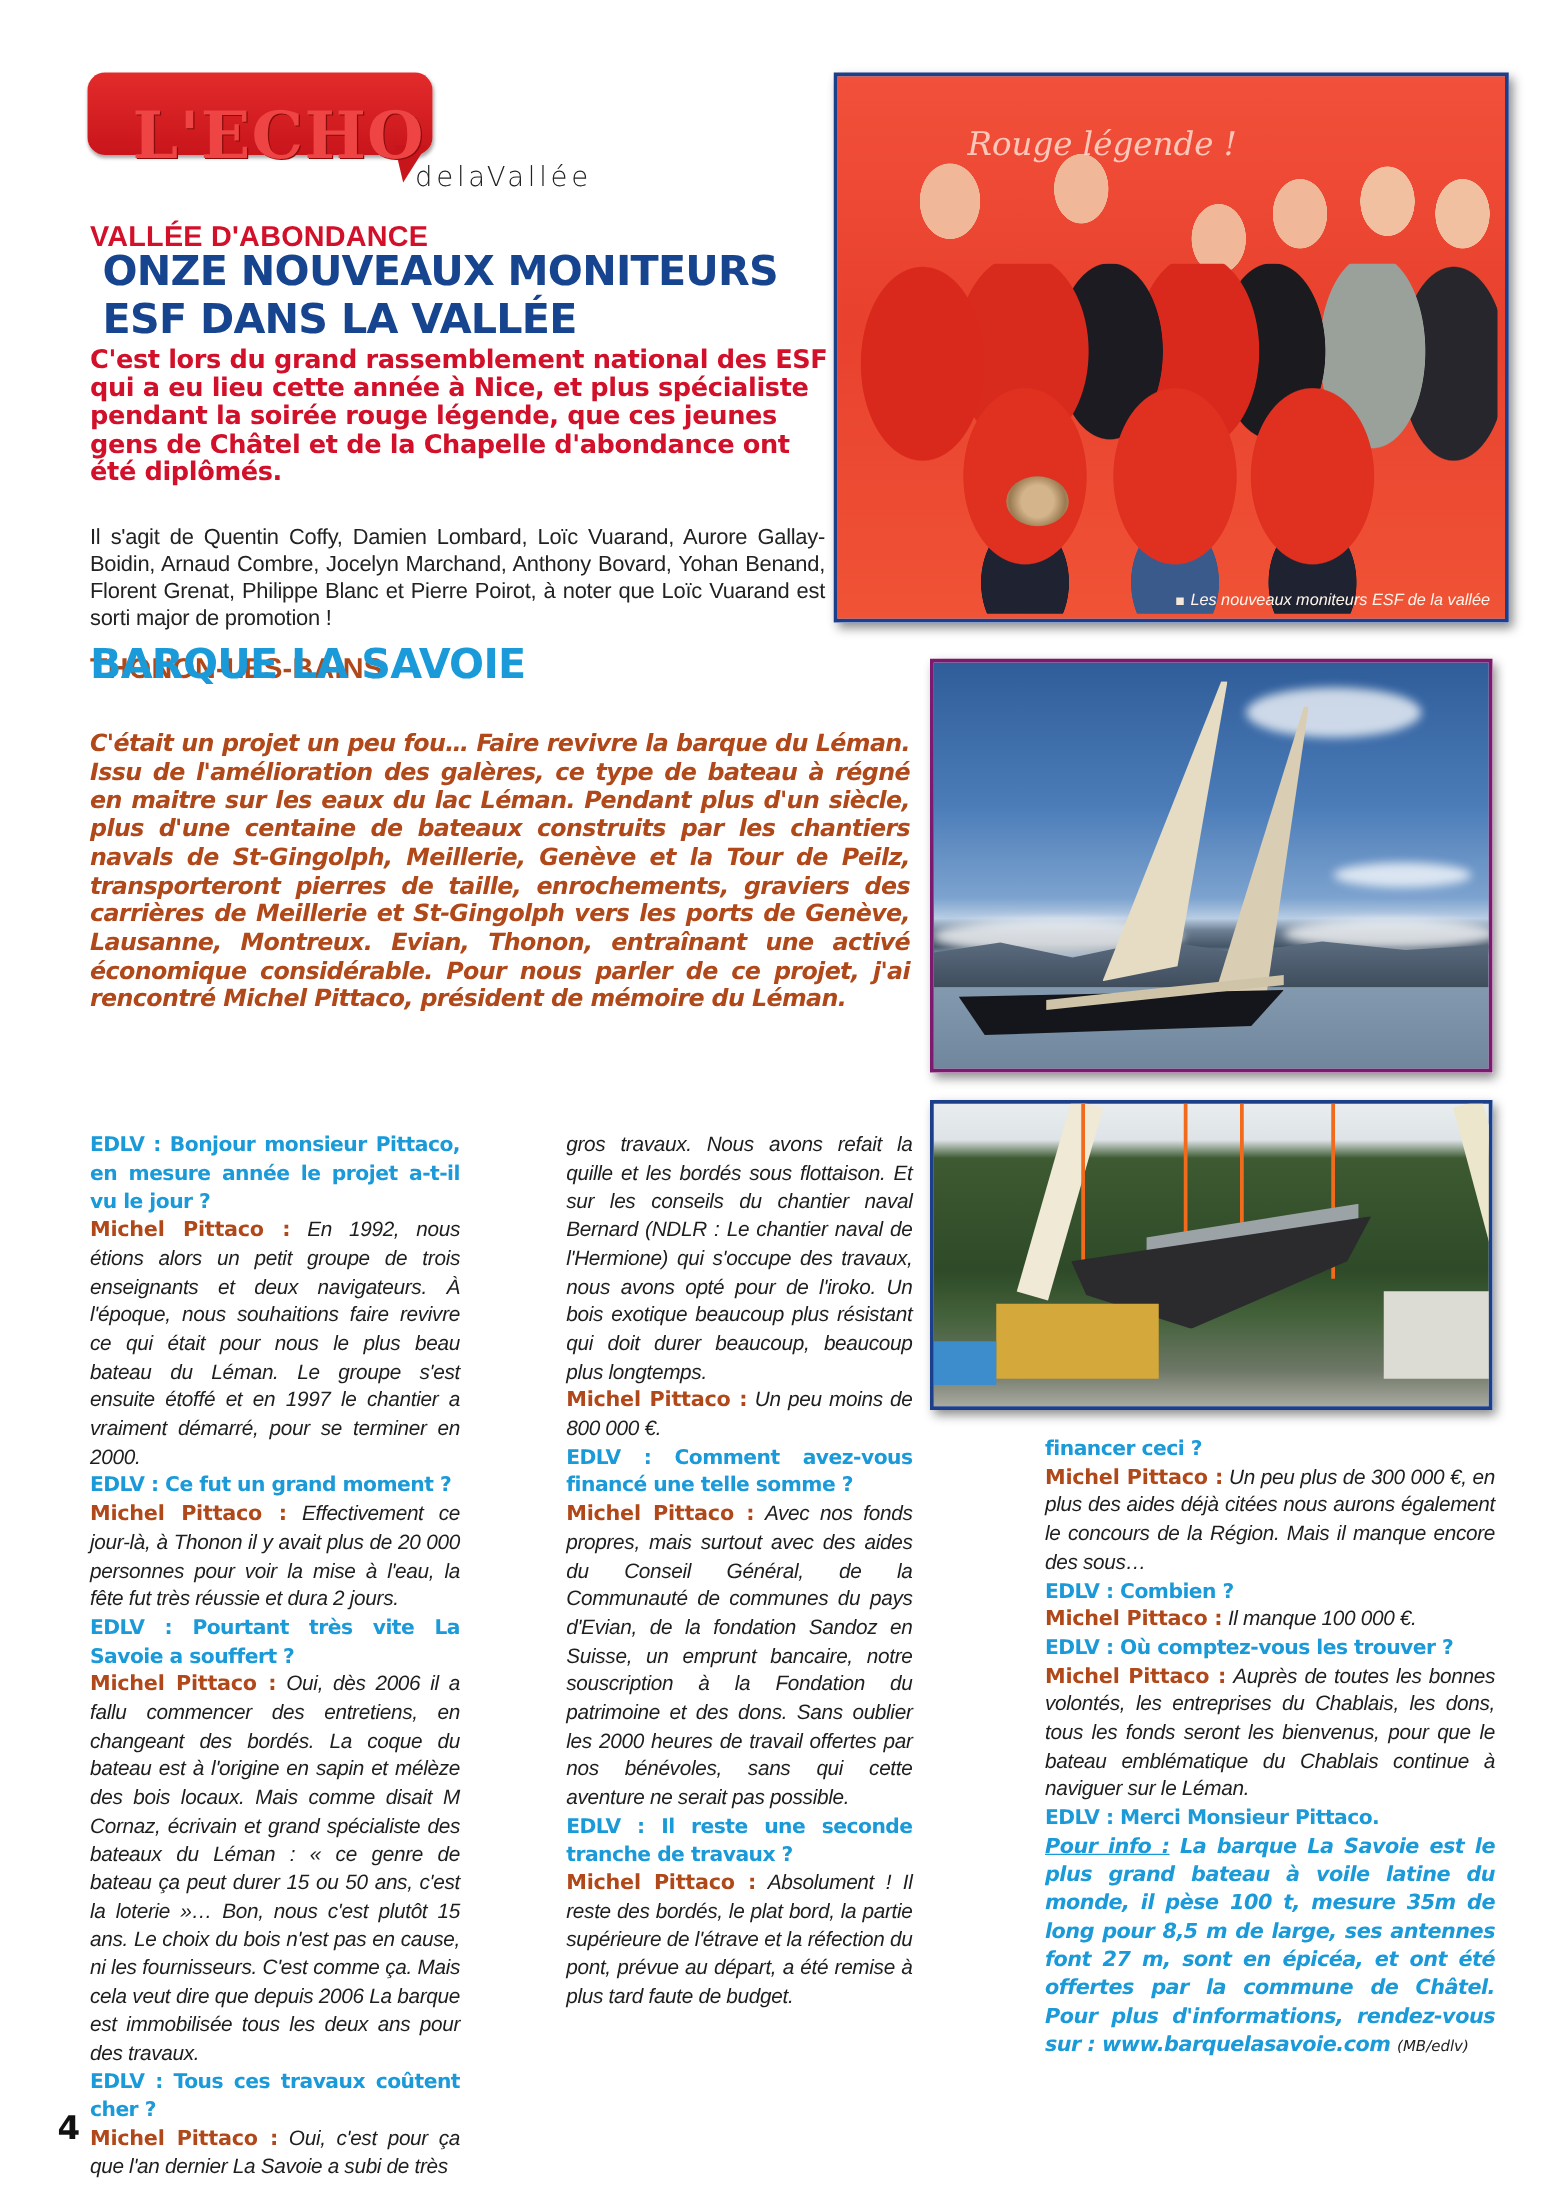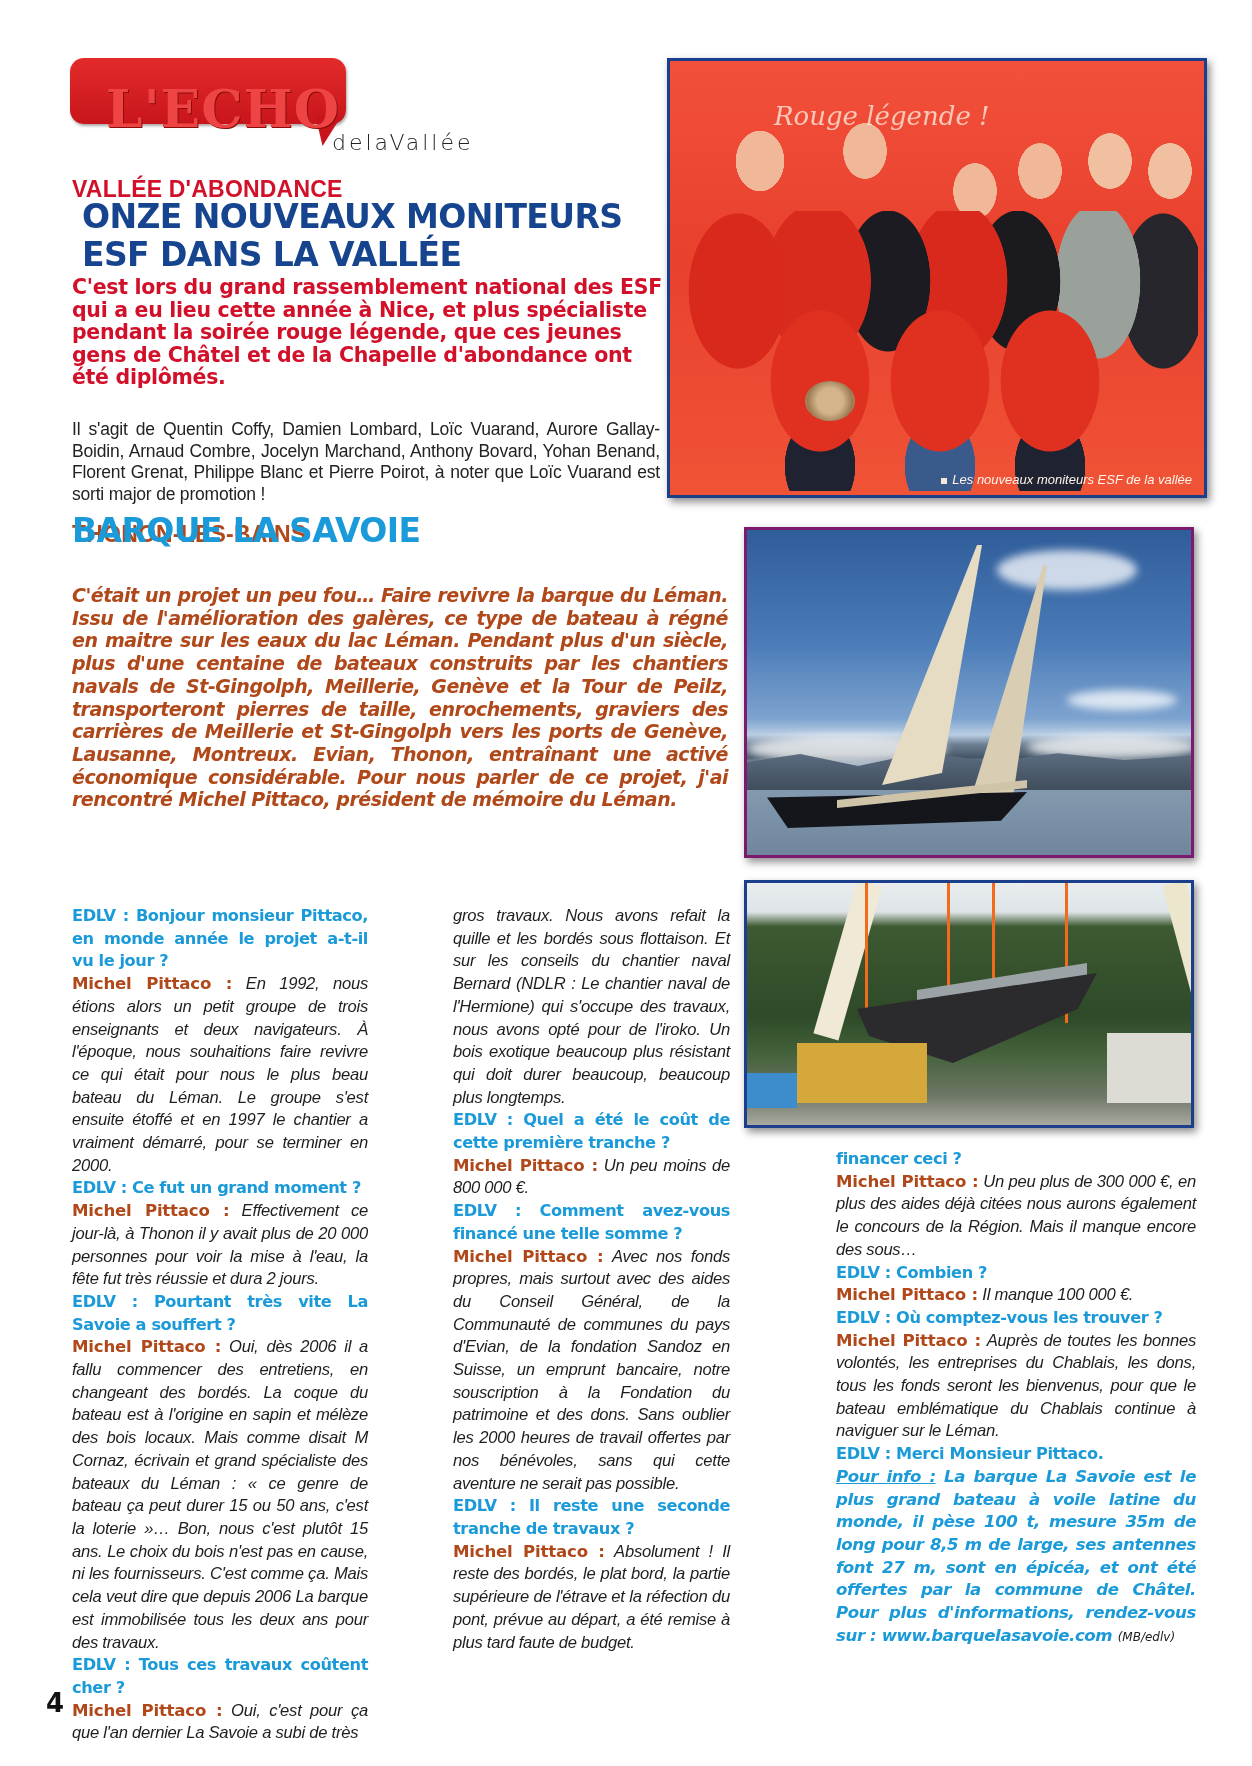--- a/index.html
+++ b/index.html
@@ -211,33 +211,32 @@
   <div class="strap" style="left:245px;"></div>
   <div class="strap" style="left:318px;"></div>
   <div class="boat-deck"></div>
   <div class="boat"></div>
   <div class="crane1"></div>
   <div class="crane2"></div>
   <div class="cabin"></div>
 </div>
 
 <div class="col col-1">
-  <span class="para q">EDLV : Bonjour monsieur Pittaco, en monde année le projet a-t-il vu le jour ?</span>
+  <span class="para q">EDLV : Bonjour monsieur Pittaco, en mesure année le projet a-t-il vu le jour ?</span>
   <span class="para"><span class="spk">Michel Pittaco :</span> <span class="ans">En 1992, nous étions alors un petit groupe de trois enseignants et deux navigateurs. À l'époque, nous souhaitions faire revivre ce qui était pour nous le plus beau bateau du Léman. Le groupe s'est ensuite étoffé et en 1997 le chantier a vraiment démarré, pour se terminer en 2000.</span></span>
   <span class="para q">EDLV : Ce fut un grand moment ?</span>
   <span class="para"><span class="spk">Michel Pittaco :</span> <span class="ans">Effectivement ce jour-là, à Thonon il y avait plus de 20 000 personnes pour voir la mise à l'eau, la fête fut très réussie et dura 2 jours.</span></span>
   <span class="para q">EDLV : Pourtant très vite La Savoie a souffert ?</span>
   <span class="para"><span class="spk">Michel Pittaco :</span> <span class="ans">Oui, dès 2006 il a fallu commencer des entretiens, en changeant des bordés. La coque du bateau est à l'origine en sapin et mélèze des bois locaux. Mais comme disait M Cornaz, écrivain et grand spécialiste des bateaux du Léman : « ce genre de bateau ça peut durer 15 ou 50 ans, c'est la loterie »… Bon, nous c'est plutôt 15 ans. Le choix du bois n'est pas en cause, ni les fournisseurs. C'est comme ça. Mais cela veut dire que depuis 2006 La barque est immobilisée tous les deux ans pour des travaux.</span></span>
   <span class="para q">EDLV : Tous ces travaux coûtent cher ?</span>
   <span class="para"><span class="spk">Michel Pittaco :</span> <span class="ans">Oui, c'est pour ça que l'an dernier La Savoie a subi de très</span></span>
 </div>
 
 <div class="col col-2">
   <span class="para"><span class="ans">gros travaux. Nous avons refait la quille et les bordés sous flottaison. Et sur les conseils du chantier naval Bernard (NDLR : Le chantier naval de l'Hermione) qui s'occupe des travaux, nous avons opté pour de l'iroko. Un bois exotique beaucoup plus résistant qui doit durer beaucoup, beaucoup plus longtemps.</span></span>
-  <span class="para q">EDLV : Quel a été le coût de cette première tranche ?</span>
   <span class="para"><span class="spk">Michel Pittaco :</span> <span class="ans">Un peu moins de 800 000 €.</span></span>
   <span class="para q">EDLV : Comment avez-vous financé une telle somme ?</span>
   <span class="para"><span class="spk">Michel Pittaco :</span> <span class="ans">Avec nos fonds propres, mais surtout avec des aides du Conseil Général, de la Communauté de communes du pays d'Evian, de la fondation Sandoz en Suisse, un emprunt bancaire, notre souscription à la Fondation du patrimoine et des dons. Sans oublier les 2000 heures de travail offertes par nos bénévoles, sans qui cette aventure ne serait pas possible.</span></span>
   <span class="para q">EDLV : Il reste une seconde tranche de travaux ?</span>
   <span class="para"><span class="spk">Michel Pittaco :</span> <span class="ans">Absolument ! Il reste des bordés, le plat bord, la partie supérieure de l'étrave et la réfection du pont, prévue au départ, a été remise à plus tard faute de budget.</span></span>
 </div>
 
 <div class="col col-3">
   <span class="para q">financer ceci ?</span>
   <span class="para"><span class="spk">Michel Pittaco :</span> <span class="ans">Un peu plus de 300 000 €, en plus des aides déjà citées nous aurons également le concours de la Région. Mais il manque encore des sous…</span></span>

